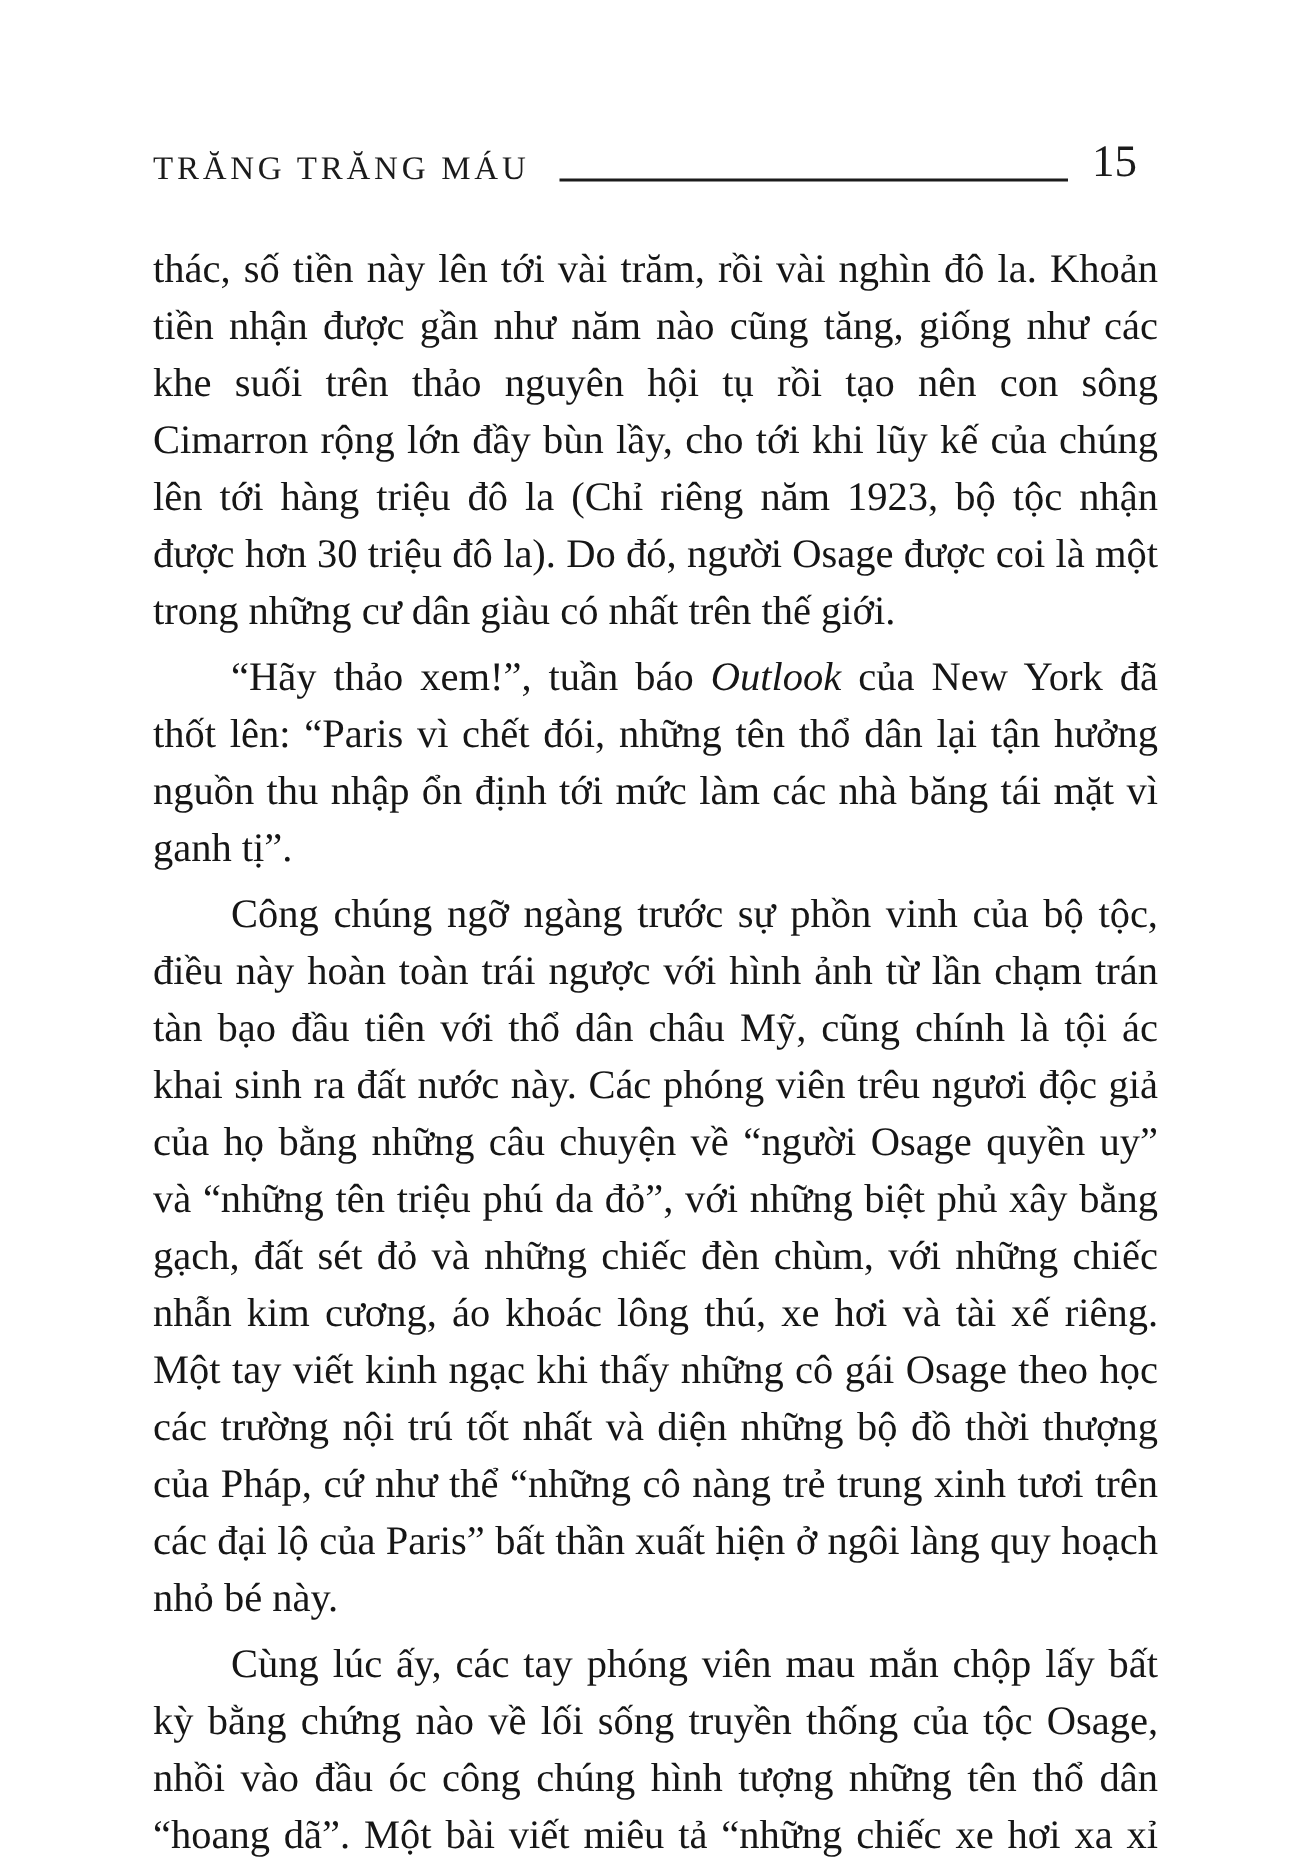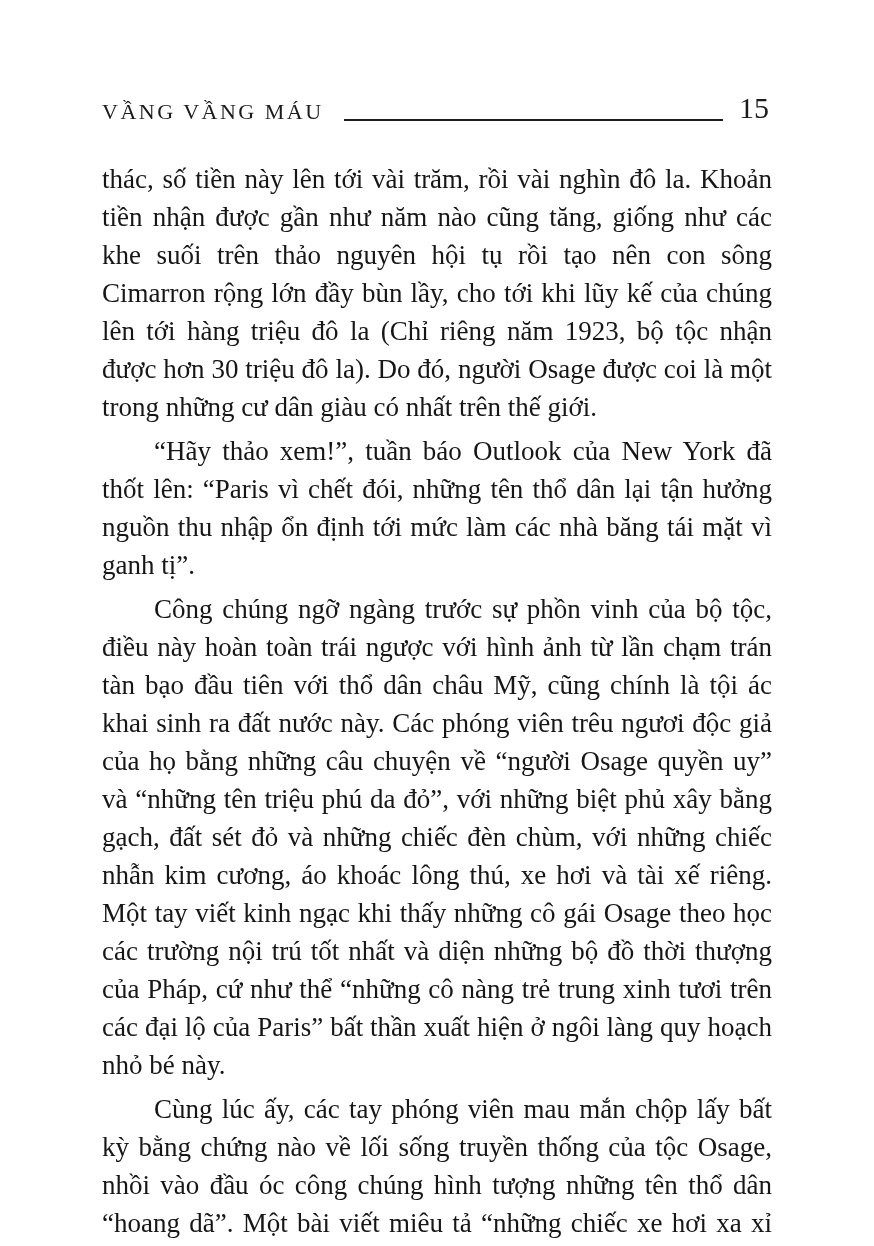--- a/index.html
+++ b/index.html
@@ -34,21 +34,21 @@
   }
   .header-rule {
     flex: 1;
     height: 0;
     border-bottom: 2.5px solid #1c1c1c;
     margin: 0 16px 2px 20px;
   }
   .page-number {
     font-size: 30px;
     line-height: 1;
-    margin-right: 5px;
+    margin-right: 16px;
     color: #1b1b1b;
     text-align: right;
   }
   .body-text {
     position: absolute;
     top: 160px;
     left: 102px;
     width: 670px;
     font-size: 27px;
     line-height: 38px;
@@ -56,29 +56,30 @@
     text-justify: inter-word;
   }
   .body-text p {
     margin: 0 0 6px 0;
     text-indent: 52px;
   }
   .body-text p.no-indent {
     text-indent: 0;
   }
   .italic {
+    font-style: italic;
   }
 </style>
 </head>
 <body>
 
 <div class="page">
 
   <div class="page-header">
-    <span class="running-title">VẦNG VẦNG MÁU</span>
+    <span class="running-title">TRĂNG TRĂNG MÁU</span>
     <span class="header-rule"></span>
     <span class="page-number">15</span>
   </div>
 
   <div class="body-text">
       <p class="no-indent"><span>thác, số tiền này lên tới vài trăm, rồi vài nghìn đô la. Khoản tiền nhận được gần như năm nào cũng tăng, giống như các khe suối trên thảo nguyên hội tụ rồi tạo nên con sông Cimarron rộng lớn đầy bùn lầy, cho tới khi lũy kế của chúng lên tới hàng triệu đô la (Chỉ riêng năm 1923, bộ tộc nhận được hơn 30 triệu đô la). Do đó, người Osage được coi là một trong những cư dân giàu có nhất trên thế giới.</span></p>
       <p><span>“Hãy thảo xem!”, tuần báo </span><span class="italic">Outlook</span><span> của New York đã thốt lên: “Paris vì chết đói, những tên thổ dân lại tận hưởng nguồn thu nhập ổn định tới mức làm các nhà băng tái mặt vì ganh tị”.</span></p>
       <p><span>Công chúng ngỡ ngàng trước sự phồn vinh của bộ tộc, điều này hoàn toàn trái ngược với hình ảnh từ lần chạm trán tàn bạo đầu tiên với thổ dân châu Mỹ, cũng chính là tội ác khai sinh ra đất nước này. Các phóng viên trêu ngươi độc giả của họ bằng những câu chuyện về “người Osage quyền uy” và “những tên triệu phú da đỏ”, với những biệt phủ xây bằng gạch, đất sét đỏ và những chiếc đèn chùm, với những chiếc nhẫn kim cương, áo khoác lông thú, xe hơi và tài xế riêng. Một tay viết kinh ngạc khi thấy những cô gái Osage theo học các trường nội trú tốt nhất và diện những bộ đồ thời thượng của Pháp, cứ như thể “những cô nàng trẻ trung xinh tươi trên các đại lộ của Paris” bất thần xuất hiện ở ngôi làng quy hoạch nhỏ bé này.</span></p>
       <p><span>Cùng lúc ấy, các tay phóng viên mau mắn chộp lấy bất kỳ bằng chứng nào về lối sống truyền thống của tộc Osage, nhồi vào đầu óc công chúng hình tượng những tên thổ dân “hoang dã”. Một bài viết miêu tả “những chiếc xe hơi xa xỉ được xếp quây tròn</span></p>
     </div>

